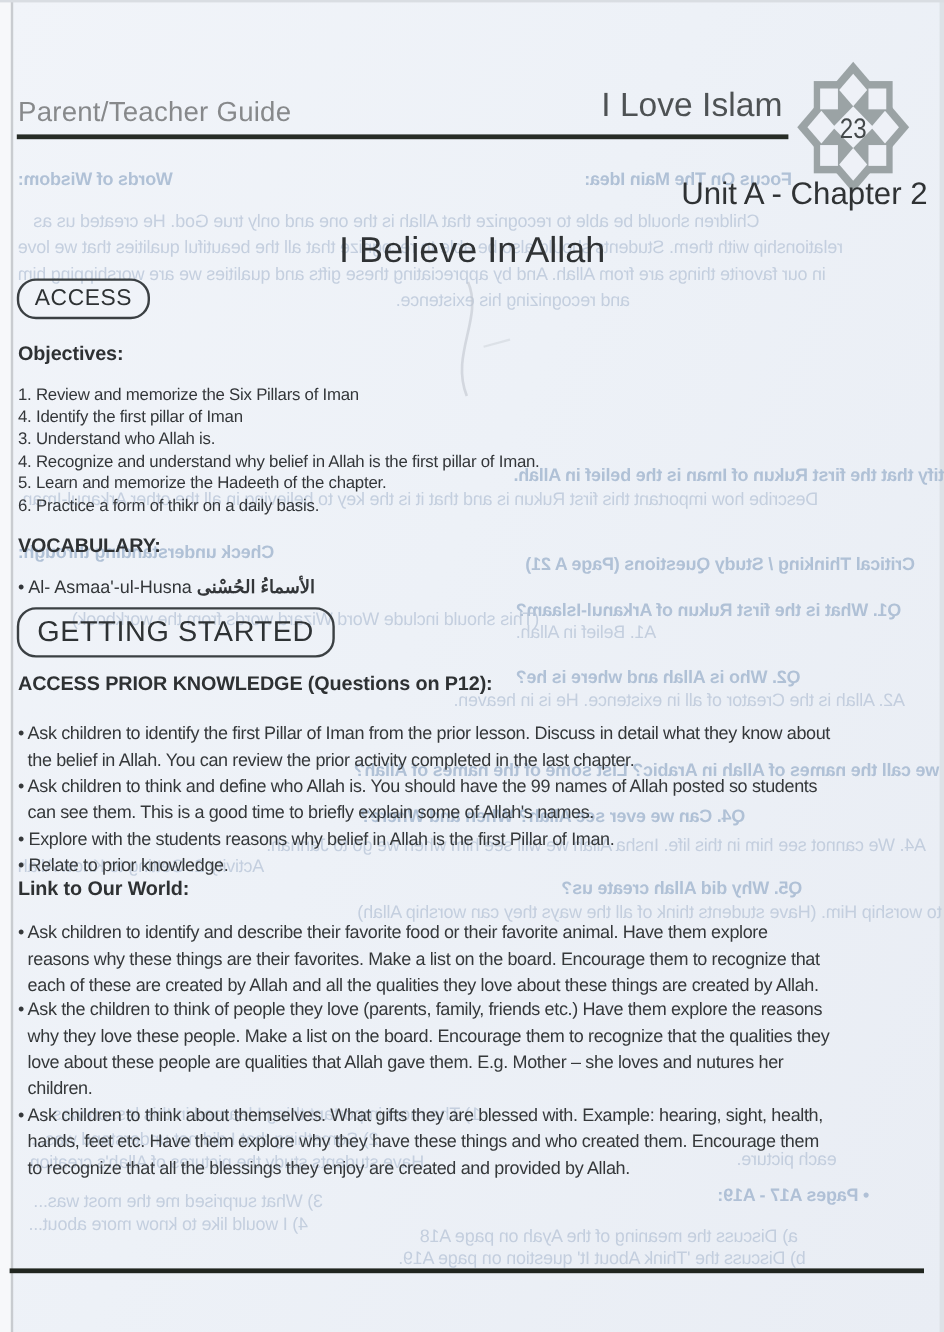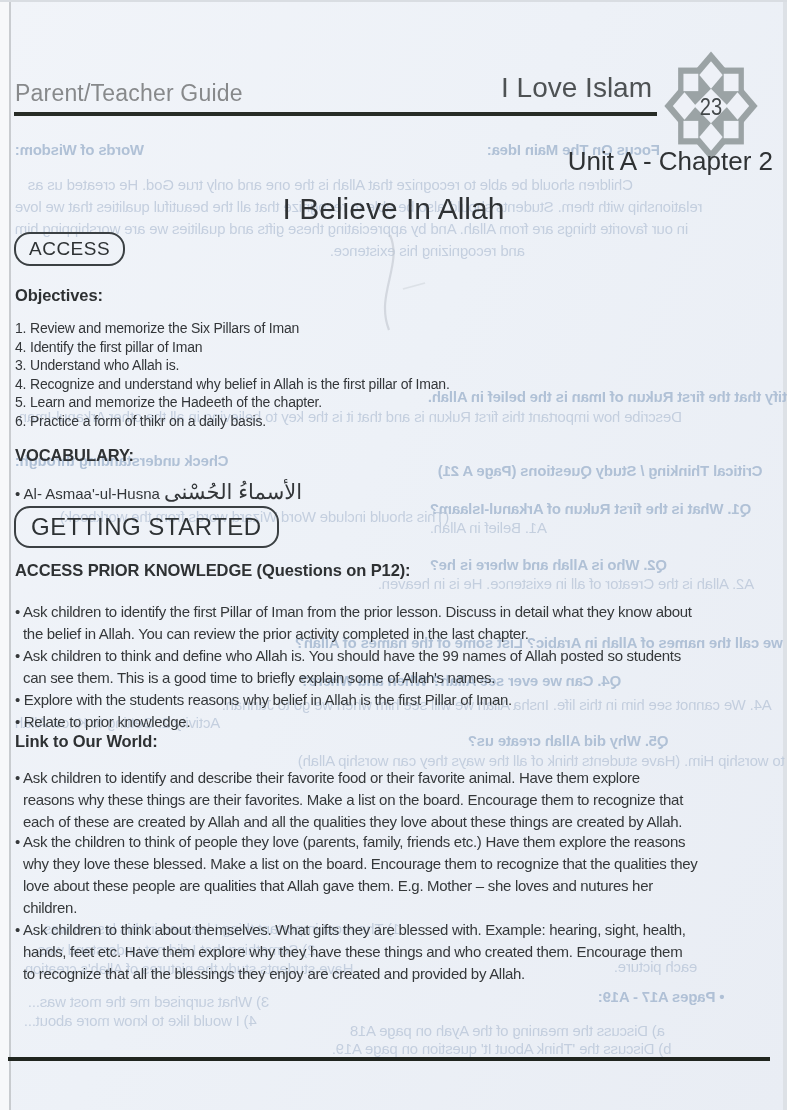--- a/index.html
+++ b/index.html
@@ -37,21 +37,21 @@
   .badge-gs{left:14px;top:506px;font-size:24px;padding:5px 15px;letter-spacing:.5px;}
 
   .heading{font-weight:bold;font-size:16.5px;color:#2e3133;letter-spacing:-.1px;}
   .hd-obj{left:15px;top:286px;}
   .hd-voc{left:15px;top:446px;}
   .hd-apk{left:15px;top:561px;}
   .hd-link{left:15px;top:732px;}
 
   .obj-list{left:15px;top:319px;font-size:14px;line-height:18.6px;color:#333639;letter-spacing:-.2px;}
   .vocab-line{left:15px;top:480px;font-size:15px;color:#333639;}
-  .vocab-ar{font-size:21px;}
+  .vocab-ar{font-size:15px;font-weight:bold;}
 
   .blk{font-size:15px;line-height:22px;color:#35383a;letter-spacing:-.3px;}
   .bl{white-space:nowrap;}
   .cont{padding-left:8px;}
   .blk-apk{left:15px;top:601px;}
   .blk-lb1{left:15px;top:767px;}
   .blk-lb2{left:15px;top:831px;}
   .blk-lb3{left:15px;top:919px;}
 
   .pencil{left:345px;top:225px;width:110px;height:125px;z-index:4;}
@@ -155,21 +155,21 @@
 
     <div class="abs heading hd-link">Link to Our World:</div>
 
     <div class="abs blk blk-lb1">
       <div class="bl">• Ask children to identify and describe their favorite food or their favorite animal. Have them explore</div>
       <div class="bl cont">reasons why these things are their favorites. Make a list on the board. Encourage them to recognize that</div>
       <div class="bl cont">each of these are created by Allah and all the qualities they love about these things are created by Allah.</div>
     </div>
     <div class="abs blk blk-lb2">
       <div class="bl">• Ask the children to think of people they love (parents, family, friends etc.) Have them explore the reasons</div>
-      <div class="bl cont">why they love these blessed. Make a list on the board. Encourage them to recognize that the qualities they</div>
+      <div class="bl cont">why they love these people. Make a list on the board. Encourage them to recognize that the qualities they</div>
       <div class="bl cont">love about these people are qualities that Allah gave them. E.g. Mother – she loves and nutures her</div>
       <div class="bl cont">children.</div>
     </div>
     <div class="abs blk blk-lb3">
       <div class="bl">• Ask children to think about themselves. What gifts they are blessed with. Example: hearing, sight, health,</div>
       <div class="bl cont">hands, feet etc. Have them explore why they have these things and who created them. Encourage them</div>
       <div class="bl cont">to recognize that all the blessings they enjoy are created and provided by Allah.</div>
     </div>
 
     <div class="abs b-rule"></div>

